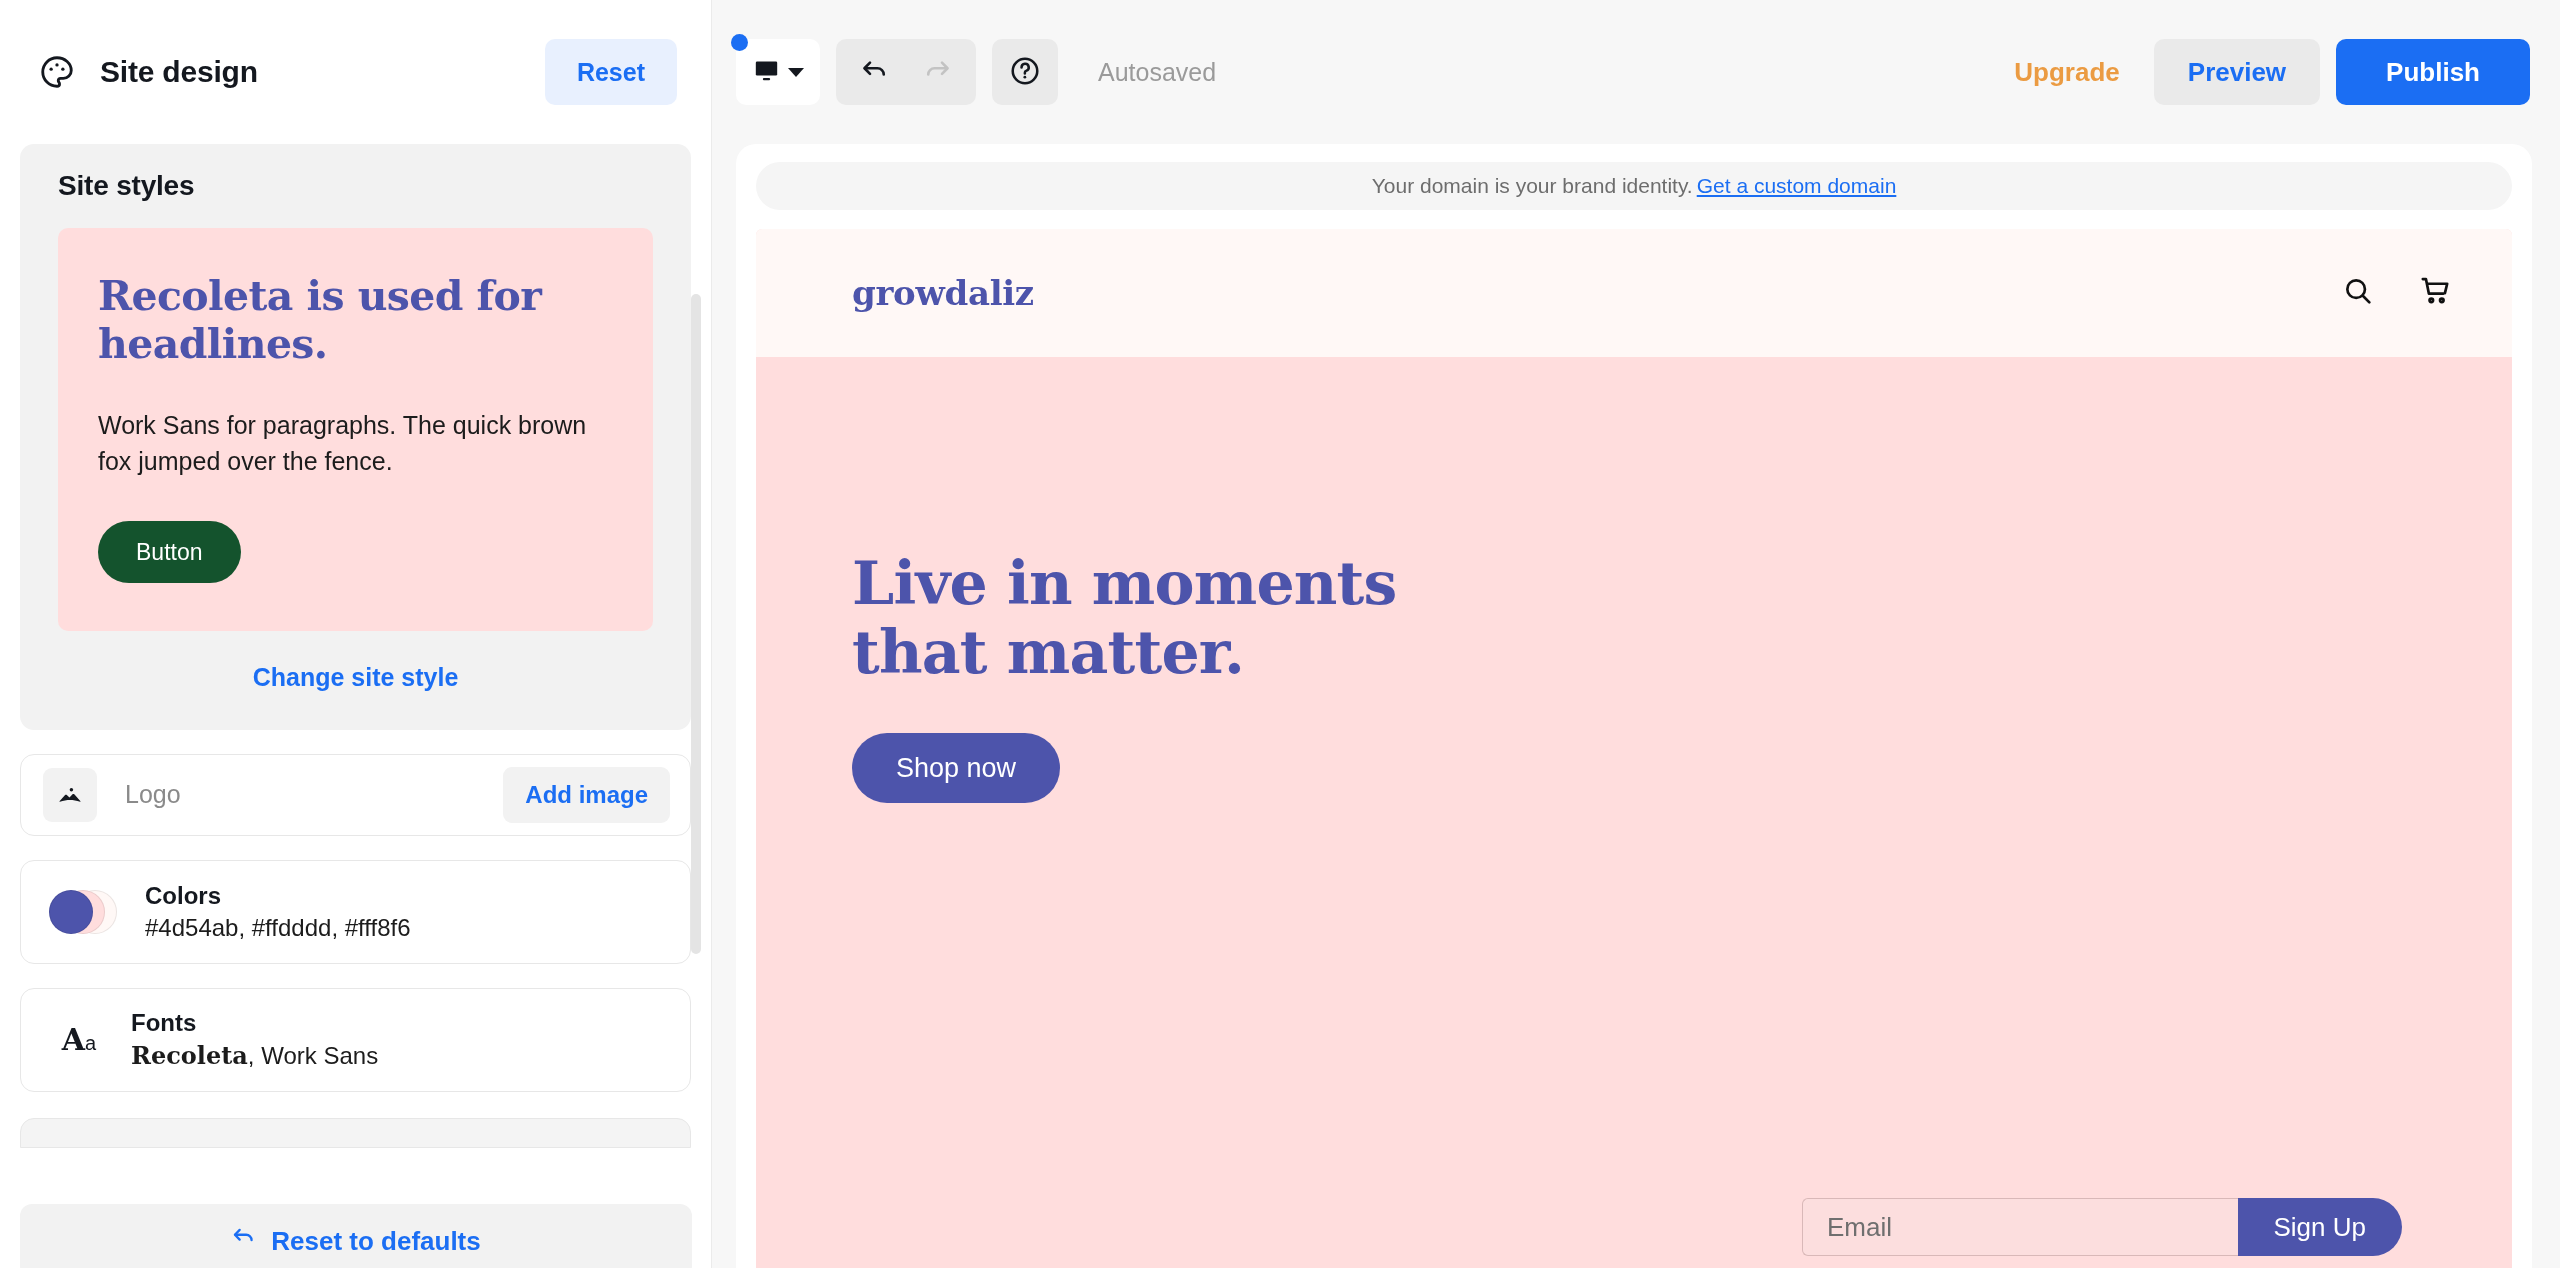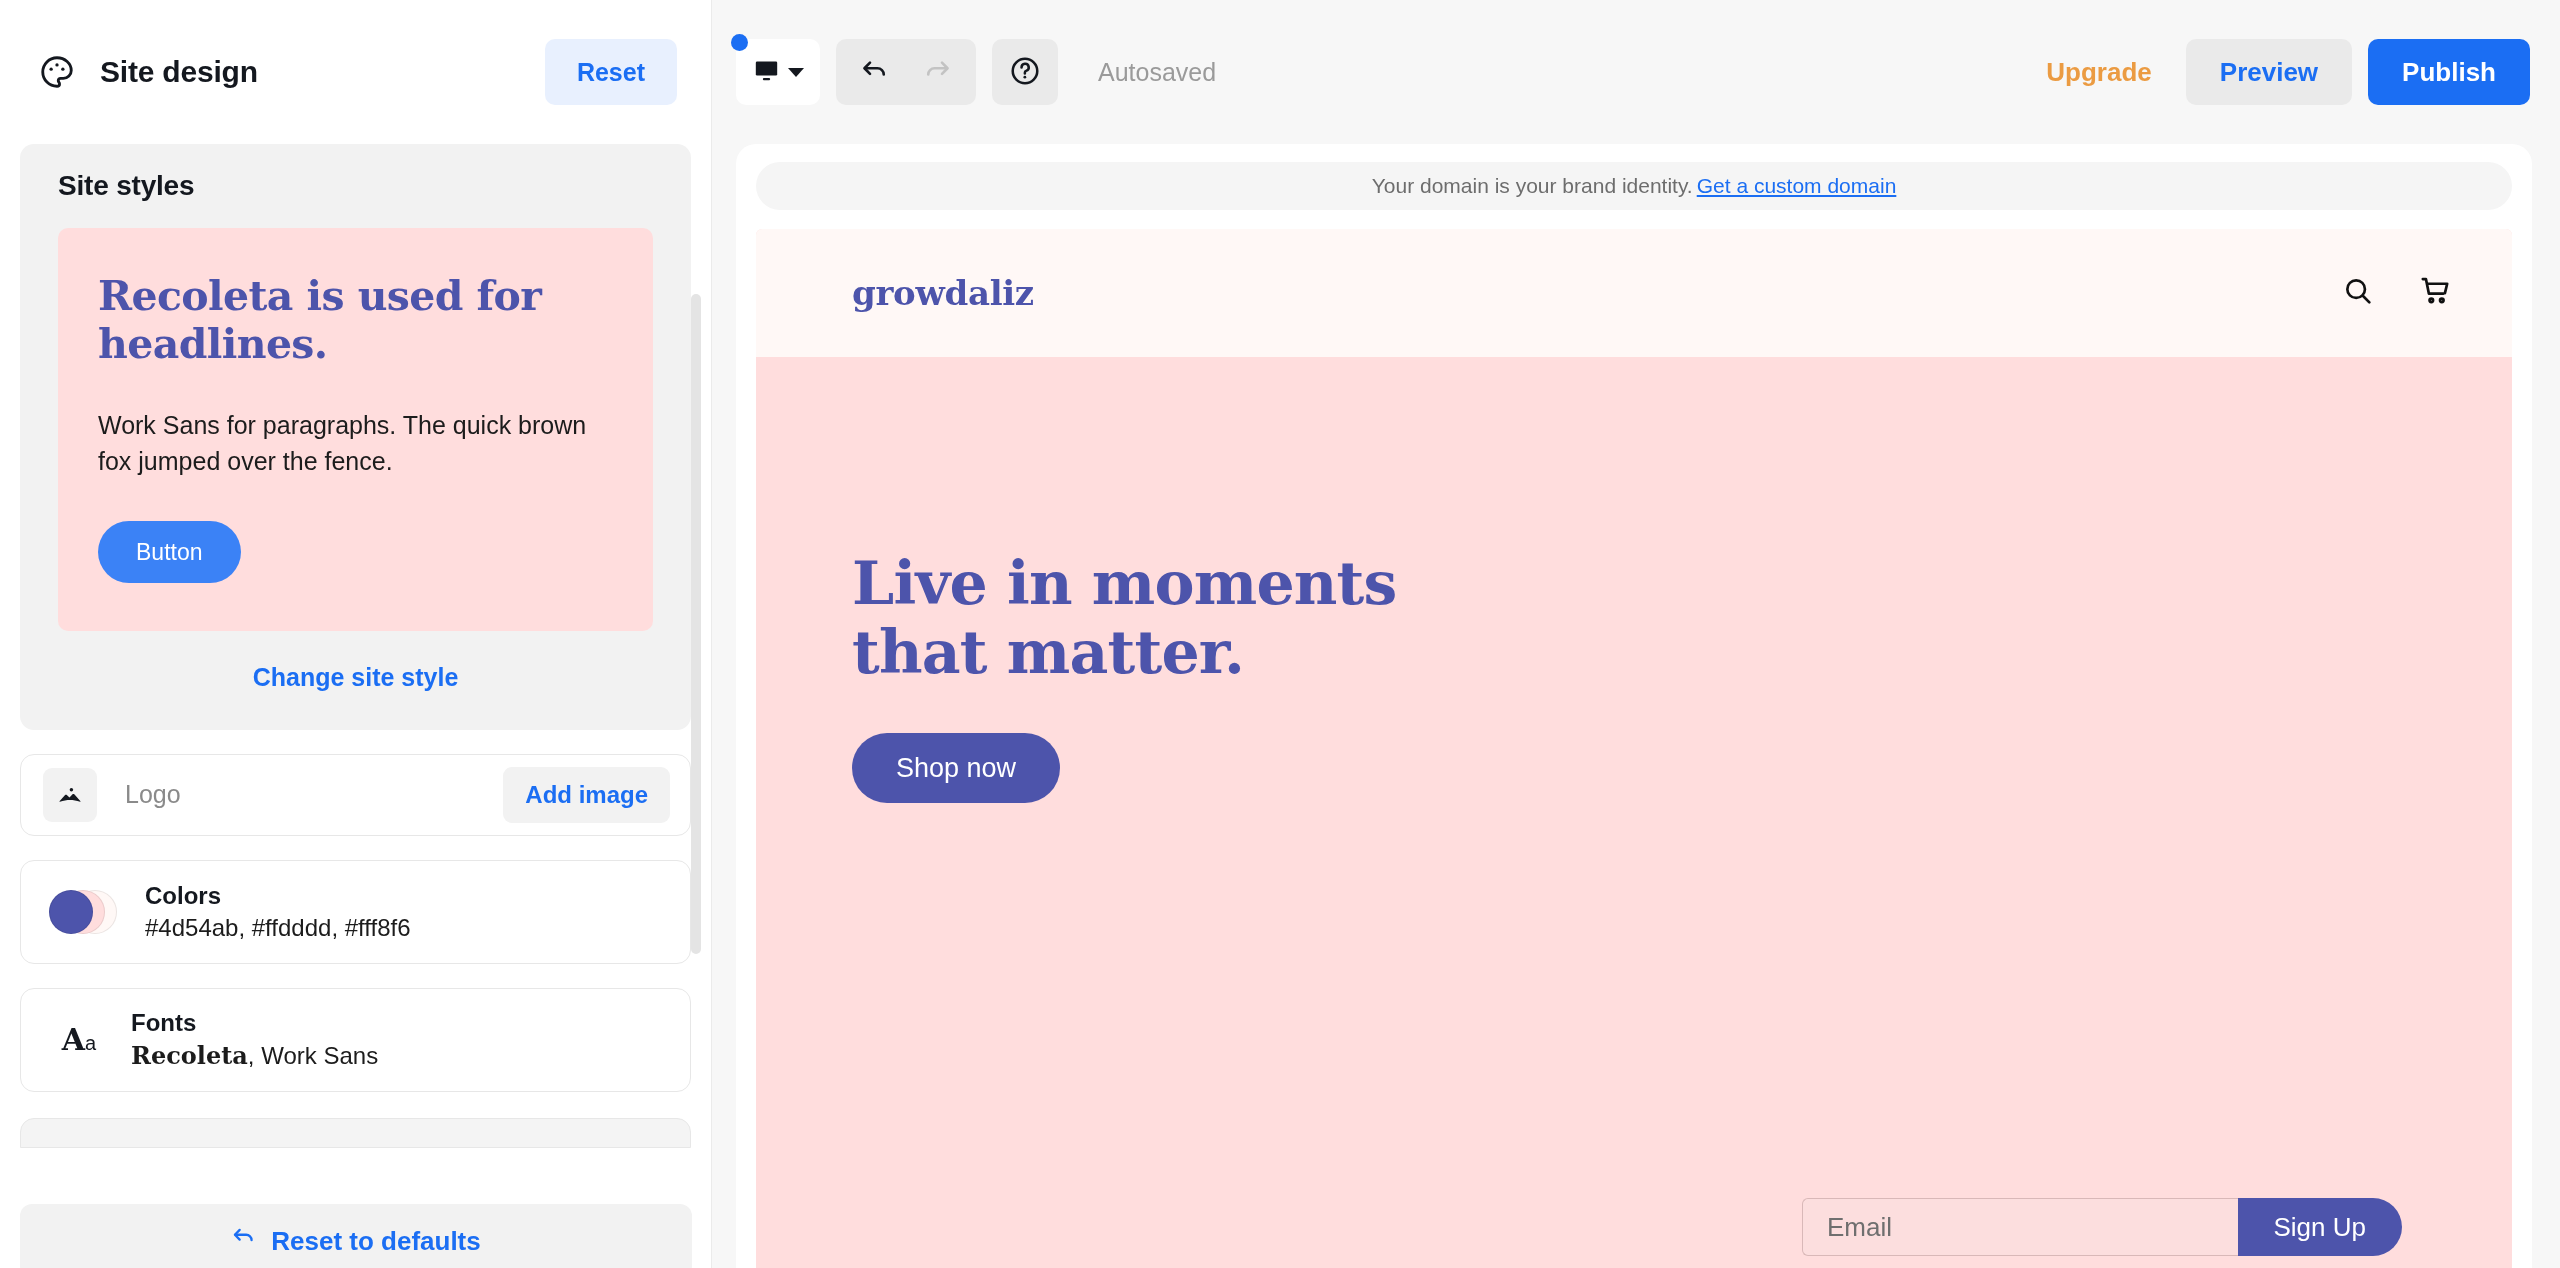--- a/index.html
+++ b/index.html
@@ -74,21 +74,21 @@
     letter-spacing: -0.6px;
     margin-bottom: 38px;
   }
   .style-body {
     font-size: 25px; line-height: 1.44;
     color: #1c1c1c;
     margin-bottom: 42px;
   }
   .style-btn {
     display: inline-block;
-    background: #3b82f6; color: #ffffff;
+    background: #14532d; color: #ffffff;
     border: none; border-radius: 40px;
     font-size: 23px; font-weight: 500;
     padding: 0 38px; height: 62px; line-height: 62px;
     cursor: pointer;
     font-family: "Liberation Sans", sans-serif;
   }
   .change-style-link {
     display: block; width: 100%;
     text-align: center;
     background: none; border: none;
@@ -249,21 +249,21 @@
     background: #eaeaea; color: #1b6ef3;
     border: none; border-radius: 10px;
     font-size: 26px; font-weight: 600;
     padding: 0 34px; height: 66px; cursor: pointer;
     font-family: "Liberation Sans", sans-serif;
   }
   .publish-btn {
     background: #1b6ef3; color: #ffffff;
     border: none; border-radius: 10px;
     font-size: 26px; font-weight: 600;
-    padding: 0 34px; height: 66px; cursor: pointer;
+    padding: 0 50px; height: 66px; cursor: pointer;
     font-family: "Liberation Sans", sans-serif;
   }
 
   
   .canvas-wrap {
     position: relative;
     margin: 0 28px 0 24px;
     flex: 1;
     background: #ffffff;
     border-radius: 20px 20px 0 0;

